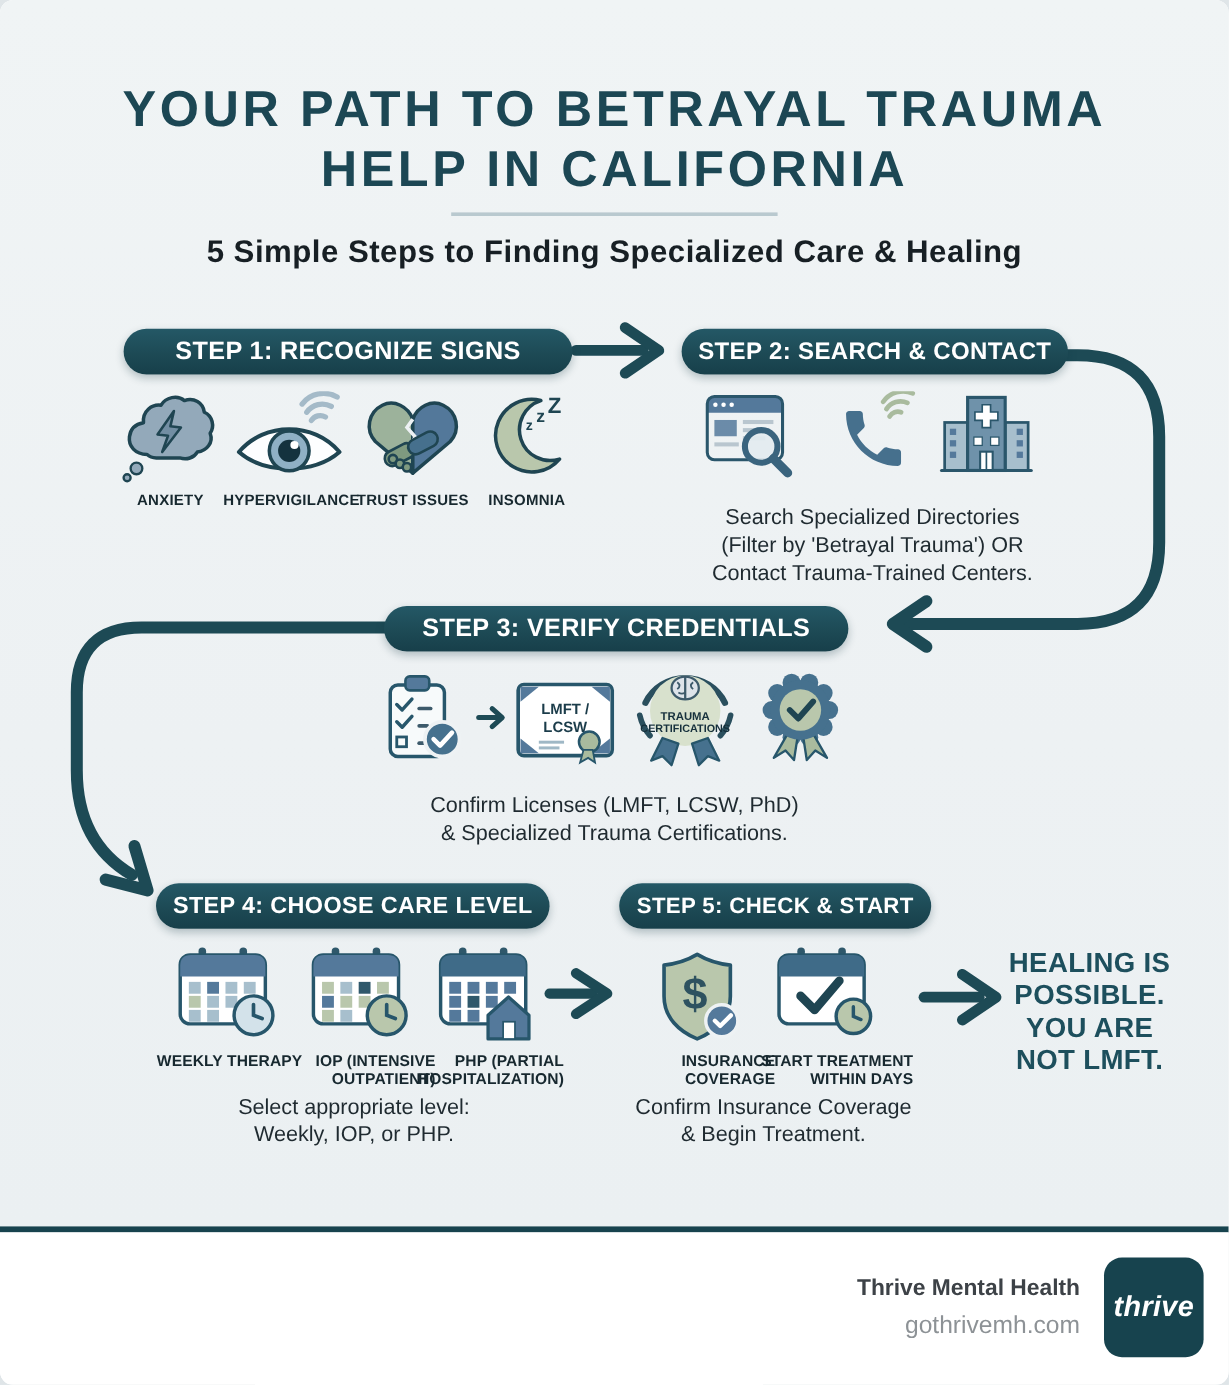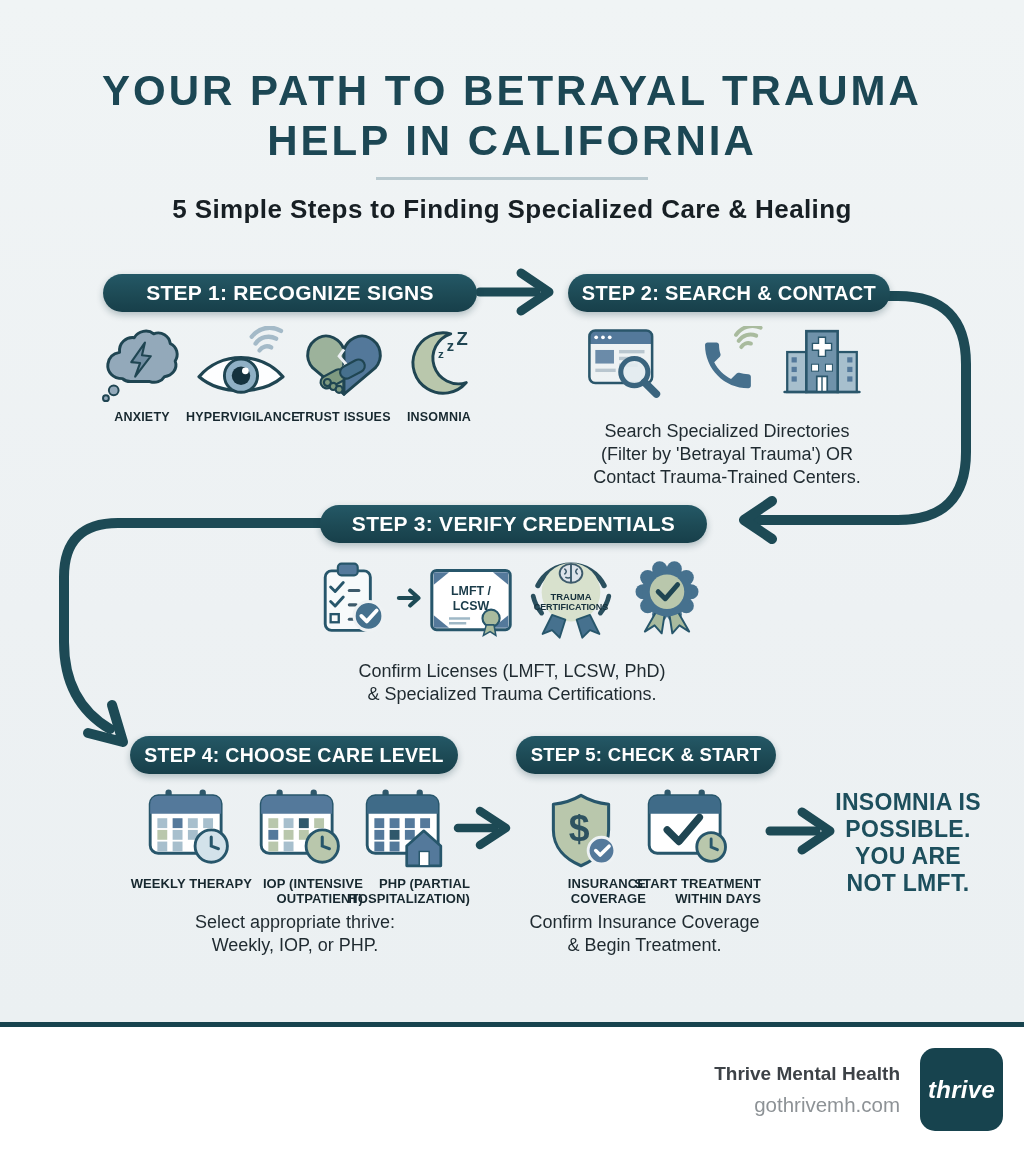--- a/index.html
+++ b/index.html
@@ -1,20 +1,21 @@
 <!DOCTYPE html>
 <html><head>
 <meta charset="utf-8">
 <style>
   html,body{margin:0;padding:0;background:#dfe5e8;}
   *{box-sizing:border-box;}
   #canvas{
     position:relative;width:1024px;height:1154px;margin:0 auto;
     background:#fff;overflow:hidden;
     font-family:"Liberation Sans", sans-serif;
+    border-radius:11px;
   }
   #infographic{
     position:absolute;top:0;left:0;width:1024px;height:1022px;
     background:linear-gradient(180deg,#f0f4f5 0%,#edf1f3 60%,#ebf0f2 100%);
   }
   
   .title{
     position:absolute;top:66px;left:0;width:1024px;text-align:center;
     color:#1c4754;font-weight:700;font-size:42px;letter-spacing:3px;line-height:50px;
   }
@@ -377,21 +378,21 @@
               <rect x="33" y="61" width="11" height="11" fill="#54799b"></rect>
           </g>
           <path d="M52 66 L71 49 L90 66 V88 H52 Z" fill="#54799b" stroke="#27566b" stroke-width="3" stroke-linejoin="round"></path>
           <rect x="66" y="72" width="11" height="16" fill="#fff" stroke="#27566b" stroke-width="1.6"></rect>
         </svg>
       </div>
       <div class="option-label">PHP (PARTIAL HOSPITALIZATION)</div>
     </div>
 
     <div class="desc" style="left:140px;top:911px;width:310px;">
-      <div>Select appropriate thrive:</div>
+      <div>Select appropriate level:</div>
       <div>Weekly, IOP, or PHP.</div>
     </div>
 
     <div class="option-item" style="left:516px;top:782px;width:130px;">
       <div class="ic">
         <svg width="82" height="82" viewBox="0 0 92 90">
           <path d="M46 5 C56 11 67 14 77 15 V44 C77 64 63 77 46 84 C29 77 15 64 15 44 V15 C25 14 36 11 46 5 Z" fill="#b9c7ac" stroke="#27566b" stroke-width="3.4" stroke-linejoin="round"></path>
           <text x="44" y="56" text-anchor="middle" font-size="42" font-weight="bold" fill="#2e5260" font-family="Liberation Sans, sans-serif">$</text>
           <circle cx="69" cy="67" r="15" fill="#54799b" stroke="#eef2f4" stroke-width="3.2"></circle>
           <path d="M62.5 67 l5 5 l10 -10" stroke="#fff" stroke-width="4" fill="none" stroke-linecap="round" stroke-linejoin="round"></path>
@@ -414,21 +415,21 @@
       </div>
       <div class="option-label">START TREATMENT WITHIN DAYS</div>
     </div>
 
     <div class="desc" style="left:492px;top:911px;width:305px;">
       <div>Confirm Insurance Coverage</div>
       <div>&amp; Begin Treatment.</div>
     </div>
 
     <div class="outcome">
-      <div>INSOMNIA IS</div>
+      <div>HEALING IS</div>
       <div>POSSIBLE.</div>
       <div>YOU ARE</div>
       <div>NOT LMFT.</div>
     </div>
   </div>
 
   <div class="divider-bar"></div>
   <div class="footer">
     <div class="brand">Thrive Mental Health</div>
     <div class="website">gothrivemh.com</div>

